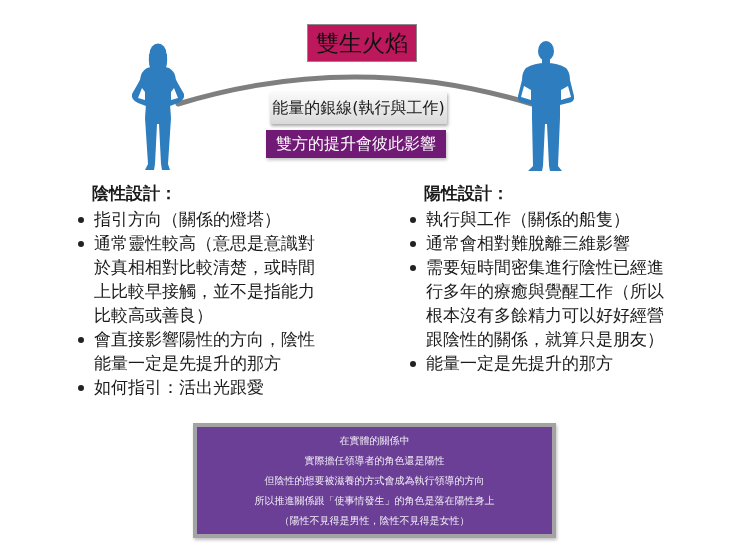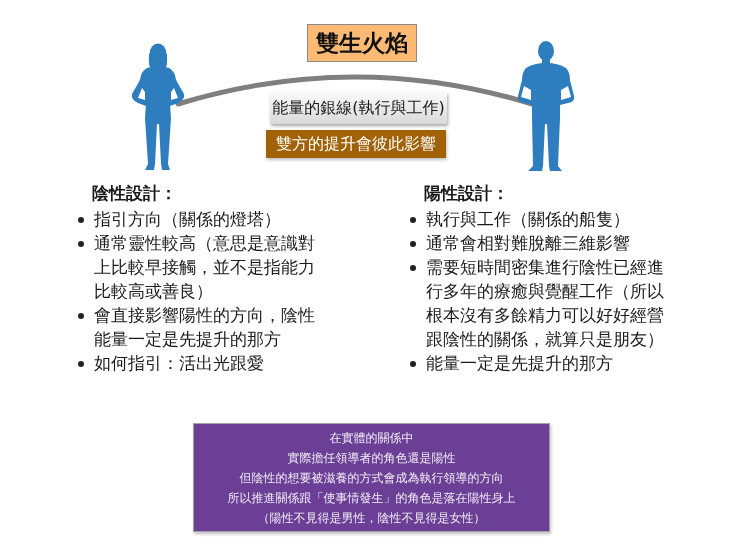--- a/index.html
+++ b/index.html
@@ -3,54 +3,54 @@
 <meta charset="utf-8">
 <style>
   html, body { margin: 0; padding: 0; }
   body {
     width: 740px; height: 555px; background: #ffffff; position: relative; overflow: hidden;
     font-family: "DejaVu Sans", "Liberation Sans", sans-serif; color: #222;
   }
   .abs { position: absolute; }
   .title-box {
     left: 307px; top: 24px; width: 108px; height: 36px;
-    border: 1px solid #8a8a8a; background: #fdba74;
+    border: 1px solid #8a8a8a; background: #be185d;
     display: flex; align-items: center; justify-content: center;
-    font-size: 23px; font-weight: bold; color: #111; letter-spacing: 0px;
+    font-size: 23px; font-weight: normal; color: #111; letter-spacing: 0px;
   }
   .arc-svg { left: 0; top: 0; }
   .silver-box {
     left: 270px; top: 92px; width: 177px; height: 32px;
     background: linear-gradient(#fafafa, #d9d9d9);
     box-shadow: 1px 2px 3px rgba(0,0,0,0.35);
     display: flex; align-items: center; justify-content: center;
     font-size: 16px; color: #1a1a1a; white-space: nowrap;
   }
   .blue-box {
     left: 266px; top: 130px; width: 180px; height: 28px;
-    background: #a16207;
+    background: #701a75;
     box-shadow: 1px 2px 3px rgba(0,0,0,0.25);
     display: flex; align-items: center; justify-content: center;
     font-size: 16px; color: #fff; white-space: nowrap;
   }
   .col { font-size: 17px; line-height: 24px; color: #1a1a1a; }
   .col-left { left: 76px; top: 180px; width: 270px; }
   .col-right { left: 408px; top: 180px; width: 260px; }
   .col h3 { margin: 0 0 1px 16px; font-size: 17px; font-weight: bold; line-height: 26px; }
   .col ul { list-style: none; margin: 0; padding: 0; }
   .col li { position: relative; padding-left: 18px; }
   .col li .dot {
     position: absolute; left: 2px; top: 10px; width: 6px; height: 6px; border-radius: 50%; background: #222;
   }
   .purple-box {
     left: 193px; top: 423px; width: 355px; height: 107px;
     background: #6a3f95;
-    border: 1px solid #a3a3a3;
+    border: 4px solid #a3a3a3;
     box-shadow: 1px 2px 3px rgba(0,0,0,0.25);
-    color: #f2ecf7; font-size: 12px; line-height: 20px; text-align: center;
+    color: #f2ecf7; font-size: 10px; line-height: 20px; text-align: center;
     display: flex; flex-direction: column; justify-content: center;
   }
   .purple-box div { white-space: nowrap; }
 </style>
 </head>
 <body>
 
 <svg class="abs arc-svg" width="740" height="200" viewBox="0 0 740 200">
   <path d="M178 104 Q 355 50 532 104" stroke="#7f7f7f" stroke-width="5" fill="none" stroke-linecap="round"></path>
 </svg>
@@ -98,20 +98,21 @@
 <div class="abs col col-left">
   <h3>陰性設計：</h3>
   <ul>
     <li>
         <span class="dot"></span>
         <div>指引方向（關係的燈塔）</div>
       </li>
     <li>
         <span class="dot"></span>
       <div>通常靈性較高（意思是意識對</div>
+      <div>於真相相對比較清楚，或時間</div>
       <div>上比較早接觸，並不是指能力</div>
       <div>比較高或善良）</div>
     </li>
     <li>
         <span class="dot"></span>
       <div>會直接影響陽性的方向，陰性</div>
       <div>能量一定是先提升的那方</div>
     </li>
     <li>
         <span class="dot"></span>

